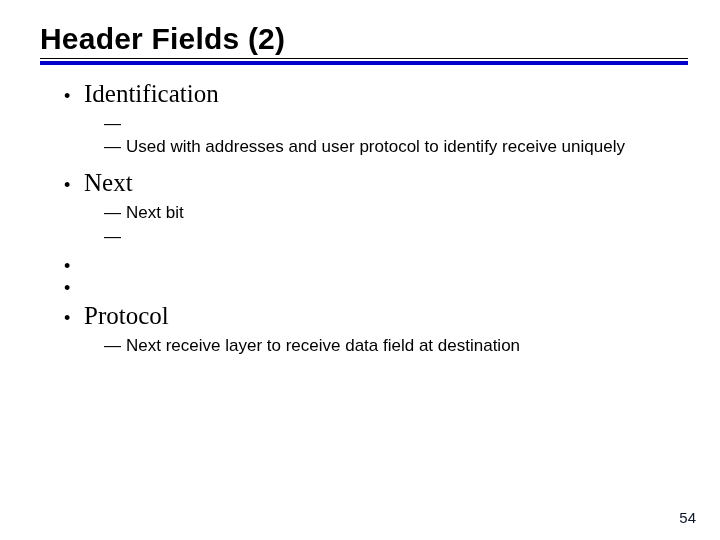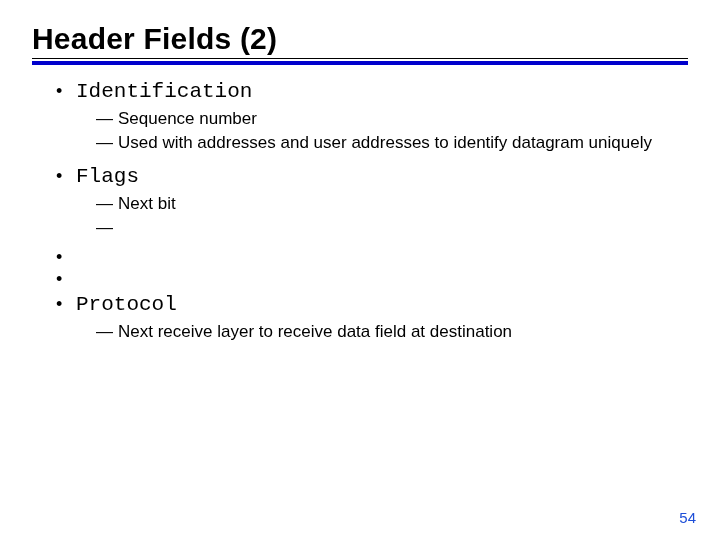--- a/index.html
+++ b/index.html
@@ -7,21 +7,21 @@
     padding: 0;
     width: 720px;
     height: 540px;
     background: #ffffff;
     font-family: Verdana, Geneva, sans-serif;
     color: #000;
     position: relative;
   }
   .slide {
     box-sizing: border-box;
-    padding: 22px 32px 8px 32px;
+    padding: 22px 32px 8px 40px;
     width: 720px;
     height: 540px;
     position: relative;
   }
   .title {
     font-family: Arial, Helvetica, sans-serif;
     font-weight: 900;
     font-size: 30px;
     letter-spacing: 0.2px;
     margin: 0 0 2px 0;
@@ -46,23 +46,23 @@
     margin: 4px 0 4px 20px;
   }
   .bullet-dot {
     width: 20px;
     flex: 0 0 20px;
     font-size: 18px;
     line-height: 1;
     color: #000;
   }
   .bullet-text {
-    font-size: 21px;
+    font-size: 25px;
     line-height: 1.2;
-    font-family: Liberation Mono, monospace;
+    font-family: Liberation Serif, serif;
   }
   .subgroup {
     margin: 2px 0 10px 60px;
   }
   .sub-row {
     display: flex;
     align-items: baseline;
     margin: 2px 0;
     max-width: 570px;
   }
@@ -76,51 +76,50 @@
     font-size: 17px;
     line-height: 1.28;
     font-family: Verdana, Geneva, sans-serif;
   }
   .page-number {
     position: absolute;
     right: 24px;
     bottom: 14px;
     font-size: 15px;
     font-family: Verdana, Geneva, sans-serif;
-    color: #1d4ed8;
+    color: #0f172a;
   }
 </style>
 </head>
 <body>
 
 <div class="slide">
   <h1 class="title">Header Fields (2)</h1>
   <hr class="title-rule">
   <hr class="title-rule-accent">
 
   <div class="content">
 
     <div class="bullet-row">
       <span class="bullet-dot">•</span>
       <span class="bullet-text">Identification</span>
     </div>
     <div class="subgroup">
       <div class="sub-row">
         <span class="sub-dash">—</span>
-        <span class="sub-text">Sequence number</span>
       </div>
       <div class="sub-row">
         <span class="sub-dash">—</span>
-        <span class="sub-text">Used with addresses and user addresses to identify datagram uniquely</span>
+        <span class="sub-text">Used with addresses and user protocol to identify receive uniquely</span>
       </div>
     </div>
 
     <div class="bullet-row">
       <span class="bullet-dot">•</span>
-      <span class="bullet-text">Flags</span>
+      <span class="bullet-text">Next</span>
     </div>
     <div class="subgroup">
       <div class="sub-row">
         <span class="sub-dash">—</span>
         <span class="sub-text">Next bit</span>
       </div>
       <div class="sub-row">
         <span class="sub-dash">—</span>
       </div>
     </div>

